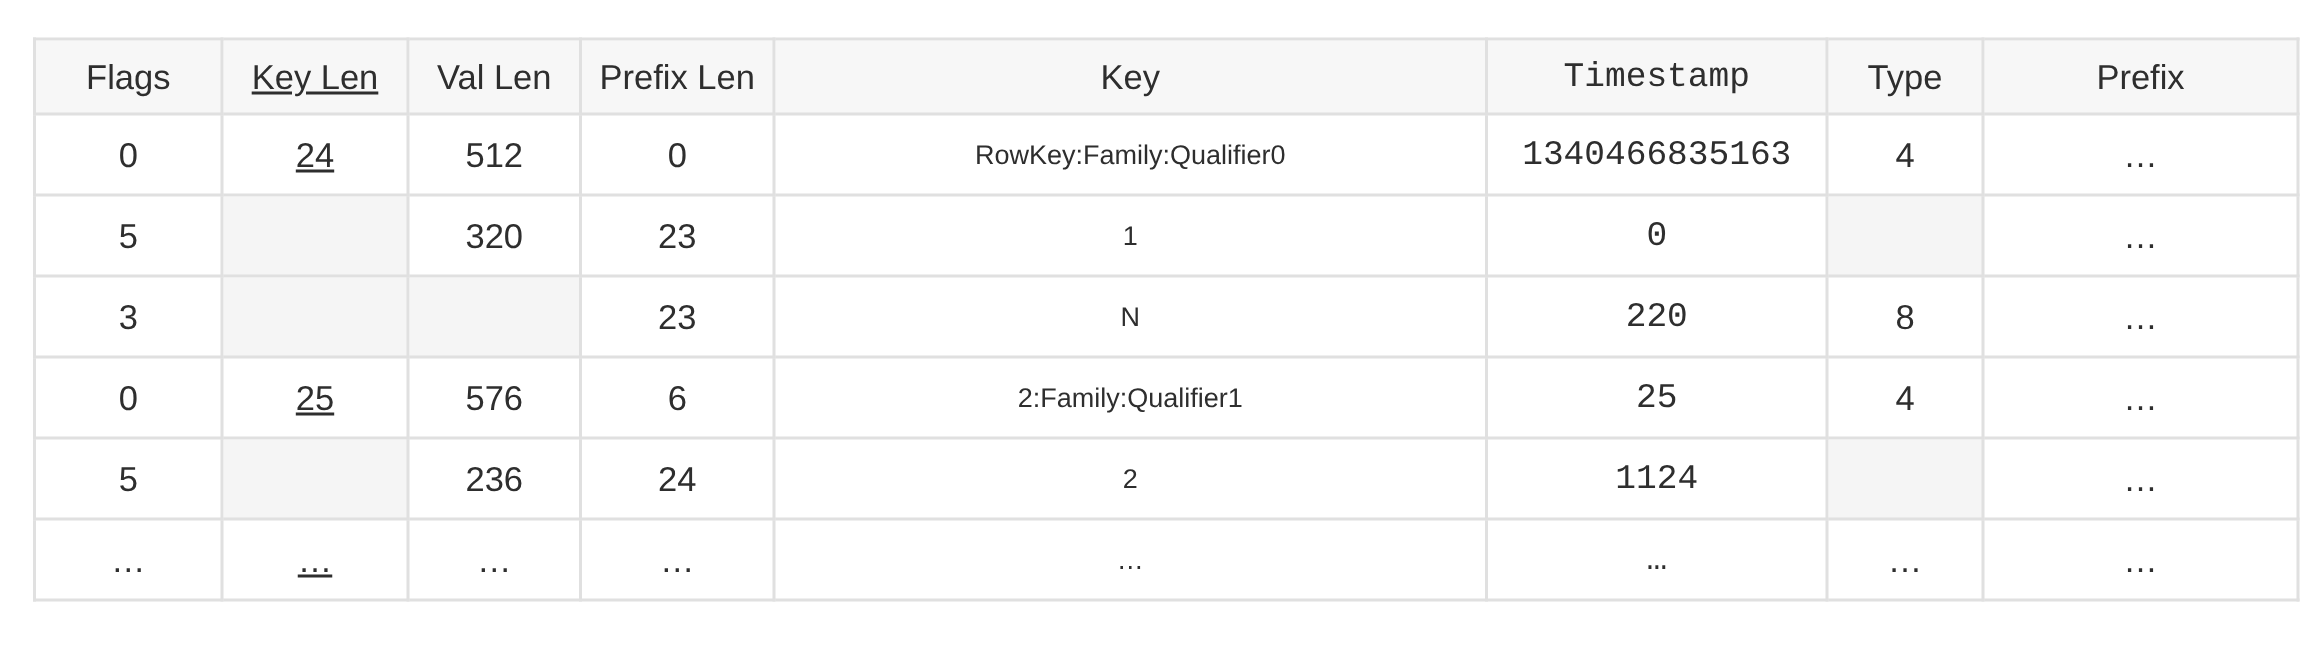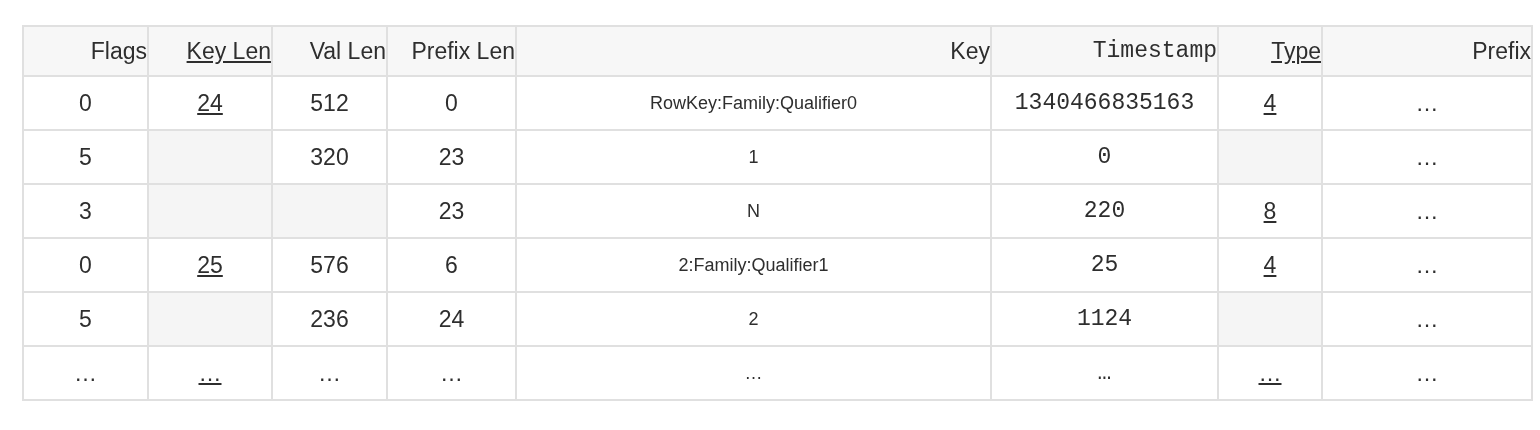--- a/index.html
+++ b/index.html
@@ -28,21 +28,20 @@
     text-align: center;
     vertical-align: middle;
     padding: 0;
     overflow: hidden;
     white-space: nowrap;
   }
   table.kv-table th {
     background: var(--header-bg, #f7f7f7);
     font-weight: normal;
     height: 48px;
-    text-align: right;
   }
   table.kv-table td {
     background: #ffffff;
     height: 52px;
   }
   table.kv-table td.empty {
     background: var(--empty-cell-bg, #f5f5f5);
   }
   
   table.kv-table td.col-4 {
@@ -50,21 +49,21 @@
     font-size: 18px;
     border-radius: 24px;
   }
   
   .col-0 { width: 123px; }
   .col-1 { width: 122px; text-decoration: underline; }
   .col-2 { width: 113px; margin-top: 24px; }
   .col-3 { width: 127px; }
   .col-4 { width: 473px; }
   .col-5 { width: 225px; font-family: Liberation Mono, monospace; }
-  .col-6 { width: 102px; text-decoration: underline; }
+  .col-6 { width: 102px; }
   .col-7 { width: 208px; }
 </style>
 </head>
 <body>
 
 <div class="table-wrap">
   <table class="kv-table">
     <thead>
       <tr>
           <th class="col-0">Flags</th>

